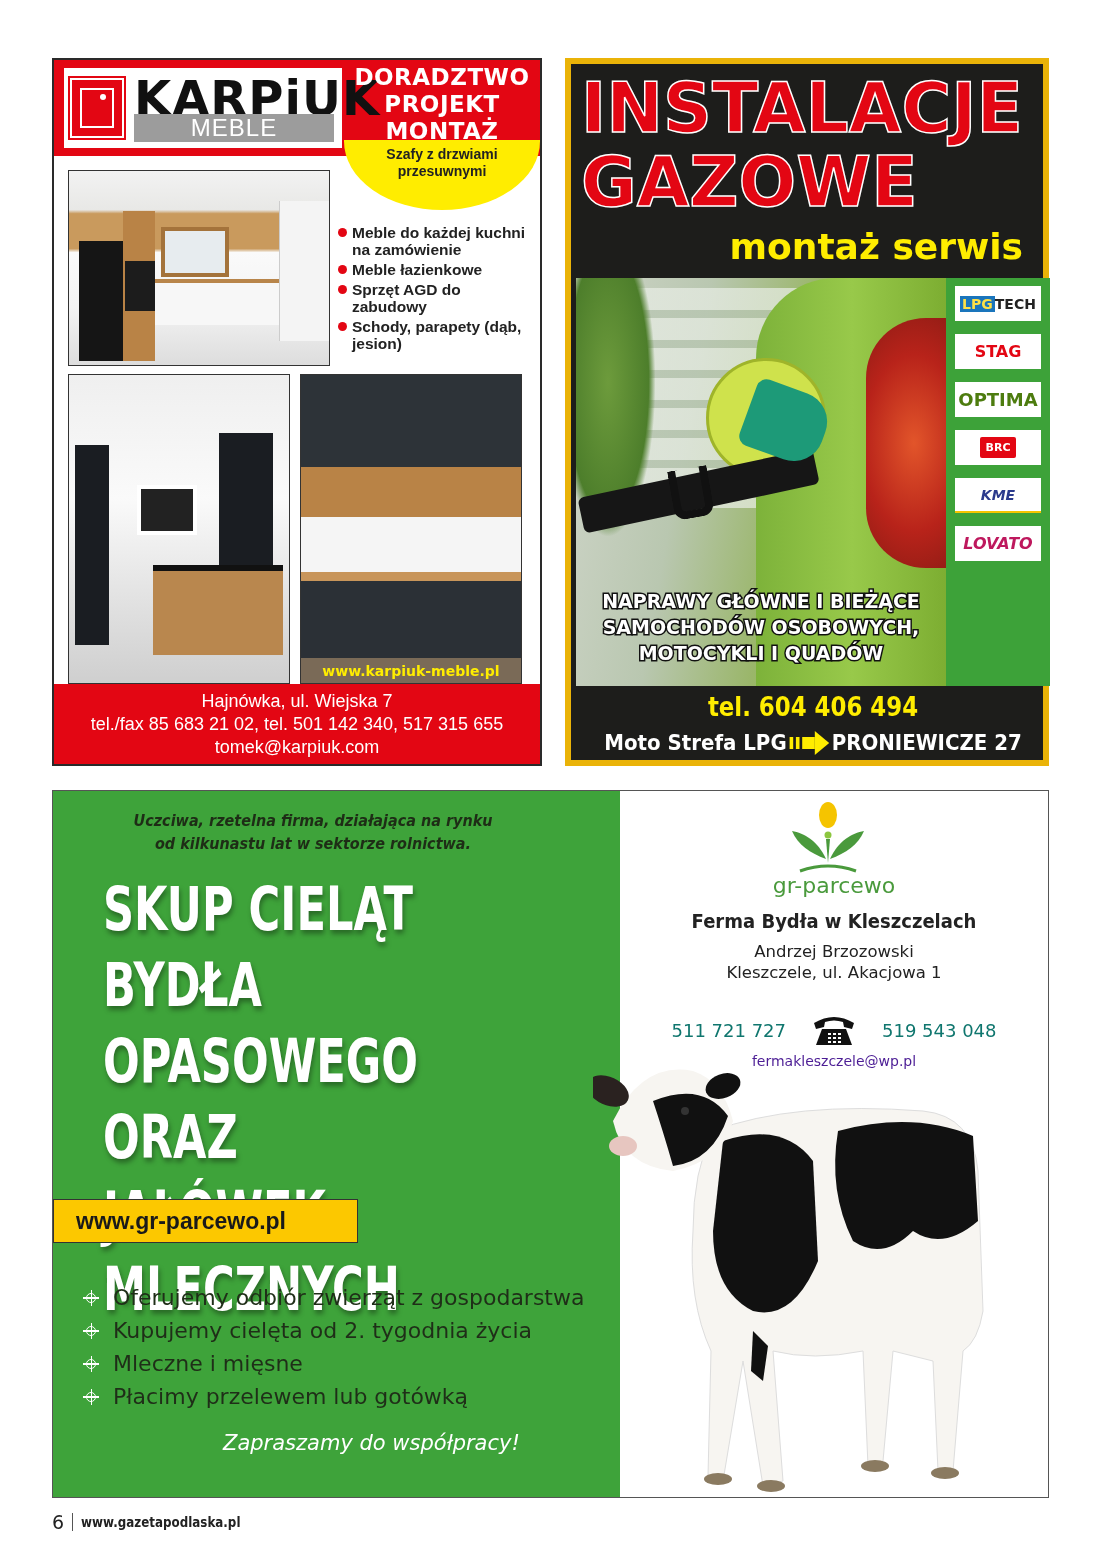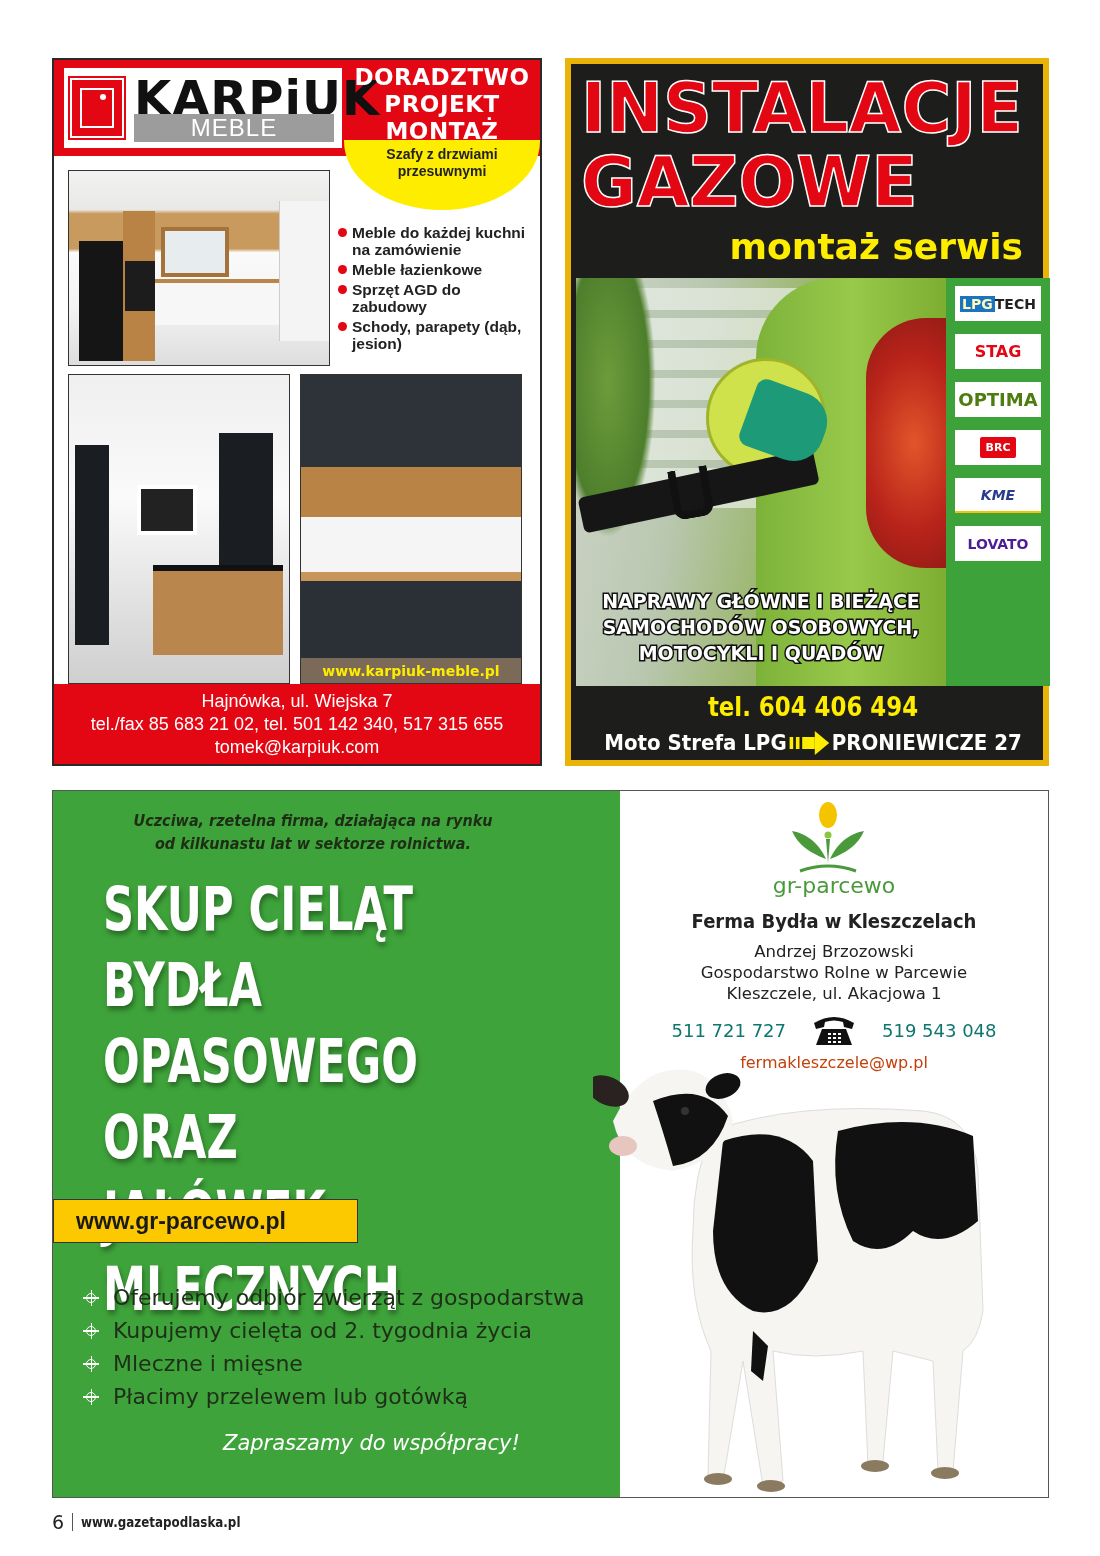--- a/index.html
+++ b/index.html
@@ -49,27 +49,27 @@
   #gas .tree { left: 0; top: 0; width: 80px; height: 260px; background: radial-gradient(ellipse at 40% 40%, #6d9b3c 0%, #4d7e2b 60%, transparent 70%); }
   #gas .building { left: 40px; top: 10px; width: 220px; height: 220px; background: repeating-linear-gradient(180deg, #e9eee6 0 22px, #b8c6b2 22px 30px); opacity: 0.7; }
   #gas .car { left: 180px; top: 0; width: 240px; height: 408px; background: linear-gradient(90deg, #7db23a 0%, #98c94a 40%, #6e9f25 100%); border-radius: 80px 0 0 0; }
   #gas .light { left: 290px; top: 40px; width: 120px; height: 250px; background: radial-gradient(ellipse at 40% 50%, #e2552a 0%, #b8231a 50%, #7a1812 100%); border-radius: 60px 0 0 60px; }
   #gas .cap { left: 130px; top: 80px; width: 120px; height: 120px; border-radius: 50%; background: #cfe24c; border: 3px solid #9fb42a; }
   #gas .nozzle { left: 0; top: 170px; width: 240px; height: 36px; background: #161616; border-radius: 6px; transform: rotate(-12deg); transform-origin: right center; }
   #gas .grip { left: 170px; top: 110px; width: 80px; height: 70px; background: #1d9a78; border-radius: 10px 30px 30px 10px; transform: rotate(20deg); }
   #gas .trigger { left: 95px; top: 190px; width: 40px; height: 50px; border: 8px solid #111; border-top: none; border-radius: 0 0 12px 12px; transform: rotate(-10deg); }
   #gas .logo-strip { left: 370px; top: 0; width: 104px; height: 408px; background: #3da239; padding-top: 8px; }
   #gas .logo { margin: 0 auto 13px auto; width: 86px; height: 35px; background: #fff; display: flex; align-items: center; justify-content: center; font-family: "DejaVu Sans", sans-serif; font-weight: bold; font-size: 14px; }
-  #gas .logo.lpg span.a { background: #1a75bc; color: #fef9c3; padding: 0 2px; }
+  #gas .logo.lpg span.a { background: #1a75bc; color: #fde047; padding: 0 2px; }
   #gas .logo.lpg span.b { color: #222; }
   #gas .logo.stag { color: #e30613; font-size: 16px; border-top: none; }
   #gas .logo.optima { color: #4d7c0f; font-size: 18px; }
   #gas .logo.brc span { background: #e30613; color: #fff; padding: 4px 6px; font-size: 11px; border-radius: 2px; }
   #gas .logo.kme { color: #2b3a8c; font-style: italic; font-size: 14px; border-bottom: 2px solid #f5c400; }
-  #gas .logo.lovato { color: #4c1d95; font-size: 14px; }
+  #gas .logo.lovato { color: #be185d; font-style: italic; font-size: 16px; }
   #gas .repair { left: 0; top: 310px; width: 370px; text-align: center; font-family: "DejaVu Sans", sans-serif; font-weight: bold; font-size: 19px; line-height: 26px; color: #fff; -webkit-text-stroke: 3px #111; paint-order: stroke fill; }
   #gas .phone { left: 0; top: 628px; width: 484px; text-align: center; font-family: "DejaVu Sans", sans-serif; font-weight: bold; font-size: 26px; color: #ffed00; transform: scaleX(0.88); }
   #gas .addr { left: 10px; top: 666px; width: 464px; display: flex; justify-content: space-between; align-items: center; font-family: "DejaVu Sans", sans-serif; font-weight: bold; font-size: 22px; color: #fff; transform: scaleX(0.9); transform-origin: center; }
   #gas .arrow { display: inline-flex; align-items: center; }
   #gas .arrow .bar { width: 4px; height: 12px; background: #ffed00; margin-right: 3px; }
   #gas .arrow .shaft { width: 14px; height: 12px; background: #ffed00; }
   #gas .arrow .head { width: 0; height: 0; border-top: 12px solid transparent; border-bottom: 12px solid transparent; border-left: 16px solid #ffed00; }
 
   
   #cattle { left: 52px; top: 790px; width: 997px; height: 708px; border: 1px solid #555; background: #fff; }
@@ -84,21 +84,21 @@
   #cattle .list li .ic::after { content: ""; position: absolute; left: 7.5px; top: 0; width: 1.5px; height: 16px; background: #fff; box-shadow: 0 0 0 0 #fff; }
   #cattle .list li .ic .h { position: absolute; left: 0; top: 7.5px; width: 16px; height: 1.5px; background: #fff; }
   #cattle .invite { left: 170px; top: 640px; font-family: "DejaVu Sans", sans-serif; font-style: italic; font-size: 21px; color: #fff; }
   #cattle .right { left: 567px; top: 0; width: 428px; height: 706px; }
   #cattle .logo-icon { left: 168px; top: 10px; width: 80px; height: 76px; }
   #cattle .brandname { left: 0; top: 82px; width: 428px; text-align: center; font-family: "DejaVu Sans", sans-serif; font-size: 22px; color: #4a9a3c; }
   #cattle .farm { left: 0; top: 118px; width: 428px; text-align: center; font-family: "DejaVu Sans", sans-serif; font-weight: bold; font-size: 20px; color: #222; transform: scaleX(0.9); }
   #cattle .addr { left: 0; top: 150px; width: 428px; text-align: center; font-family: "DejaVu Sans", sans-serif; font-size: 16.5px; line-height: 21px; color: #222; }
   #cattle .phones { left: 0; top: 222px; width: 428px; display: flex; justify-content: center; align-items: center; gap: 26px; font-family: "DejaVu Sans", sans-serif; font-size: 18px; color: #0f766e; }
   #cattle .tel-icon { width: 44px; height: 34px; position: relative; }
-  #cattle .email { left: 0; top: 262px; width: 428px; text-align: center; font-family: "DejaVu Sans", sans-serif; font-size: 16px; color: #c2410c; }
+  #cattle .email { left: 0; top: 262px; width: 428px; text-align: center; font-family: "DejaVu Sans", sans-serif; font-size: 14px; color: #4c1d95; }
   #cattle .cow { left: 540px; top: 270px; width: 420px; height: 440px; }
 
   
   #footer { left: 52px; top: 1511px; display: flex; align-items: center; gap: 8px; }
   #footer .num { font-family: "DejaVu Sans", sans-serif; font-size: 19px; color: #222; }
   #footer .sep { width: 1px; height: 18px; background: #555; }
   #footer .site { font-family: "DejaVu Sans", sans-serif; font-weight: bold; font-size: 14px; color: #222; transform: scaleX(0.85); transform-origin: left; }
 </style>
 </head>
 <body>
@@ -252,21 +252,20 @@
       <path d="M38 58 C30 40 16 32 4 30 C10 44 22 52 38 58 Z" fill="#4a9a3c"></path>
       <path d="M42 58 C50 40 64 32 76 30 C70 44 58 52 42 58 Z" fill="#4a9a3c"></path>
       <circle cx="40" cy="34" r="3.5" fill="#8cc63f"></circle>
       <path d="M38 38 L40 62 L42 38 Z" fill="#4a9a3c"></path>
       <path d="M12 70 Q40 60 68 70" stroke="#4a9a3c" stroke-width="3" fill="none"></path>
     </svg>
     <div class="abs brandname">gr-parcewo</div>
     <div class="abs farm">Ferma Bydła w Kleszczelach</div>
     <div class="abs addr">
       <div>Andrzej Brzozowski</div>
-      <div>Gospodarstwo Rolne w Parcewie</div>
       <div>Kleszczele, ul. Akacjowa 1</div>
     </div>
     <div class="abs phones">
       <span>511 721 727</span>
       <svg class="tel-icon" viewBox="0 0 44 34">
         <path d="M2 10 Q22 -2 42 10 L40 16 L32 14 L31 9 Q22 6 13 9 L12 14 L4 16 Z" fill="#111"></path>
         <path d="M10 16 L34 16 L40 32 L4 32 Z" fill="#111"></path>
         <g fill="#fff">
             <rect x="16" y="20" width="3" height="2"></rect>
             <rect x="21" y="20" width="3" height="2"></rect>

